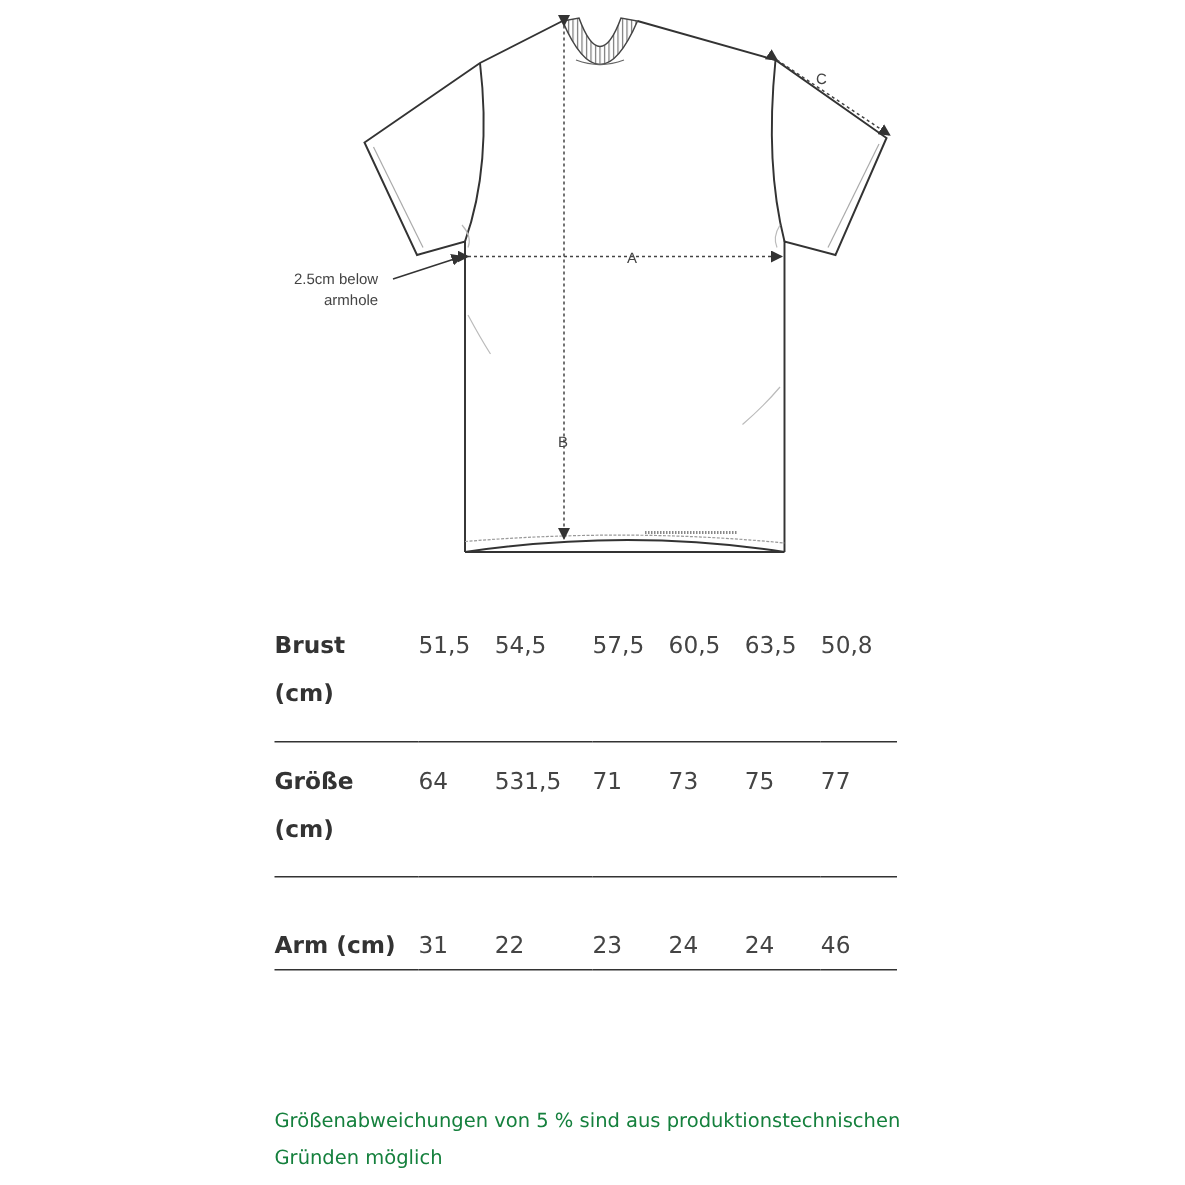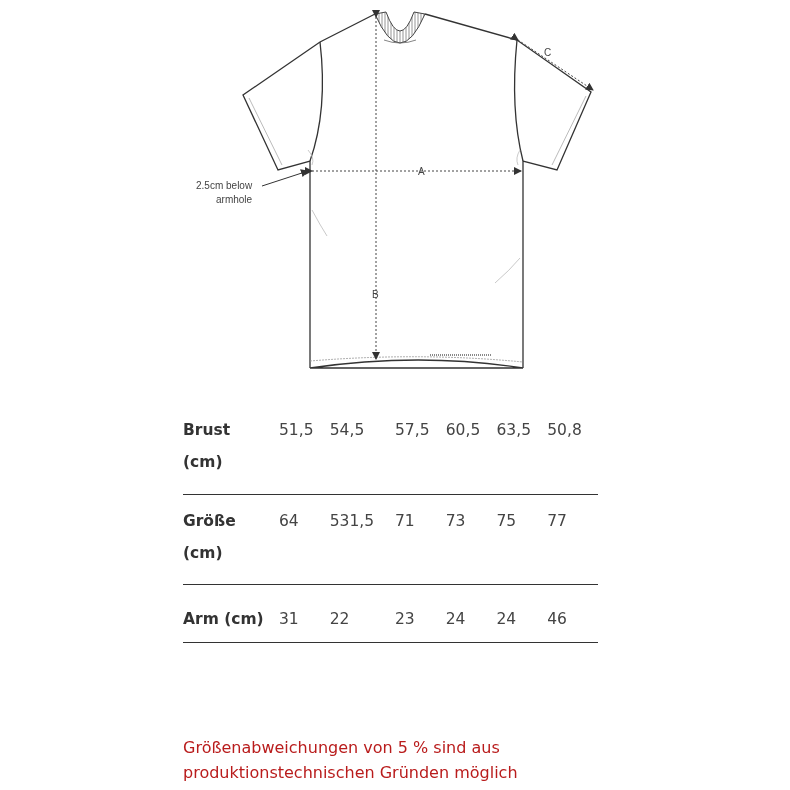--- a/index.html
+++ b/index.html
@@ -5,27 +5,27 @@
     html, body { margin: 0; padding: 0; background: #ffffff; }
     body { width: 790px; height: 790px; position: relative; overflow: hidden; font-family: "Liberation Sans", sans-serif; color: #333; }
     .diagram { position: absolute; left: 0; top: 0; width: 790px; height: 390px; }
     .diagram svg { width: 790px; height: 390px; display: block; }
     .lbl { font-family: "Liberation Sans", sans-serif; fill: #444; }
     .size-table { position: absolute; left: 183px; top: 404px; width: 415px; border-collapse: collapse; }
     .size-table td, .size-table th { font-family: "DejaVu Sans", sans-serif; font-size: 15.5px; text-align: left; vertical-align: top; padding: 0; color: #444; font-weight: normal; line-height: 32px; }
     .size-table .rowhead { font-weight: bold; color: #333; width: 96px; }
     .size-table tr.head td { height: 54px; padding-top: 8px; border-bottom: 1.5px solid #333; }
     .size-table tr.r2 td { height: 90px; padding-top: 10px; border-bottom: 1.5px solid #333; box-sizing: border-box; margin-left: 41px; }
-    .size-table tr.r3 td { height: 58px; padding-top: 18px; border-bottom: 1.5px solid #333; box-sizing: border-box; }
+    .size-table tr.r3 td { height: 58px; padding-top: 29px; border-bottom: 1.5px solid #333; box-sizing: border-box; }
     .size-table .c1 { width: 55px; }
     .size-table .c2 { width: 56px; }
     .size-table .c3 { width: 55px; }
     .size-table .c4 { width: 55px; }
     .size-table .c5 { width: 55px; }
-    .note { position: absolute; left: 183px; top: 735px; width: 420px; font-family: "DejaVu Sans", sans-serif; font-size: 16px; color: #b91c1c; line-height: 25px; }
+    .note { position: absolute; left: 183px; top: 735px; width: 420px; font-family: "DejaVu Sans", sans-serif; font-size: 13px; color: #15803d; line-height: 25px; }
   </style>
 </head>
 <body>
 
 <div class="diagram">
   <svg viewBox="0 0 790 390" xmlns="http://www.w3.org/2000/svg">
     <defs>
       <pattern id="rib" width="3" height="3" patternUnits="userSpaceOnUse">
         <line x1="1" y1="0" x2="1" y2="3" stroke="#777" stroke-width="0.8"></line>
       </pattern>

